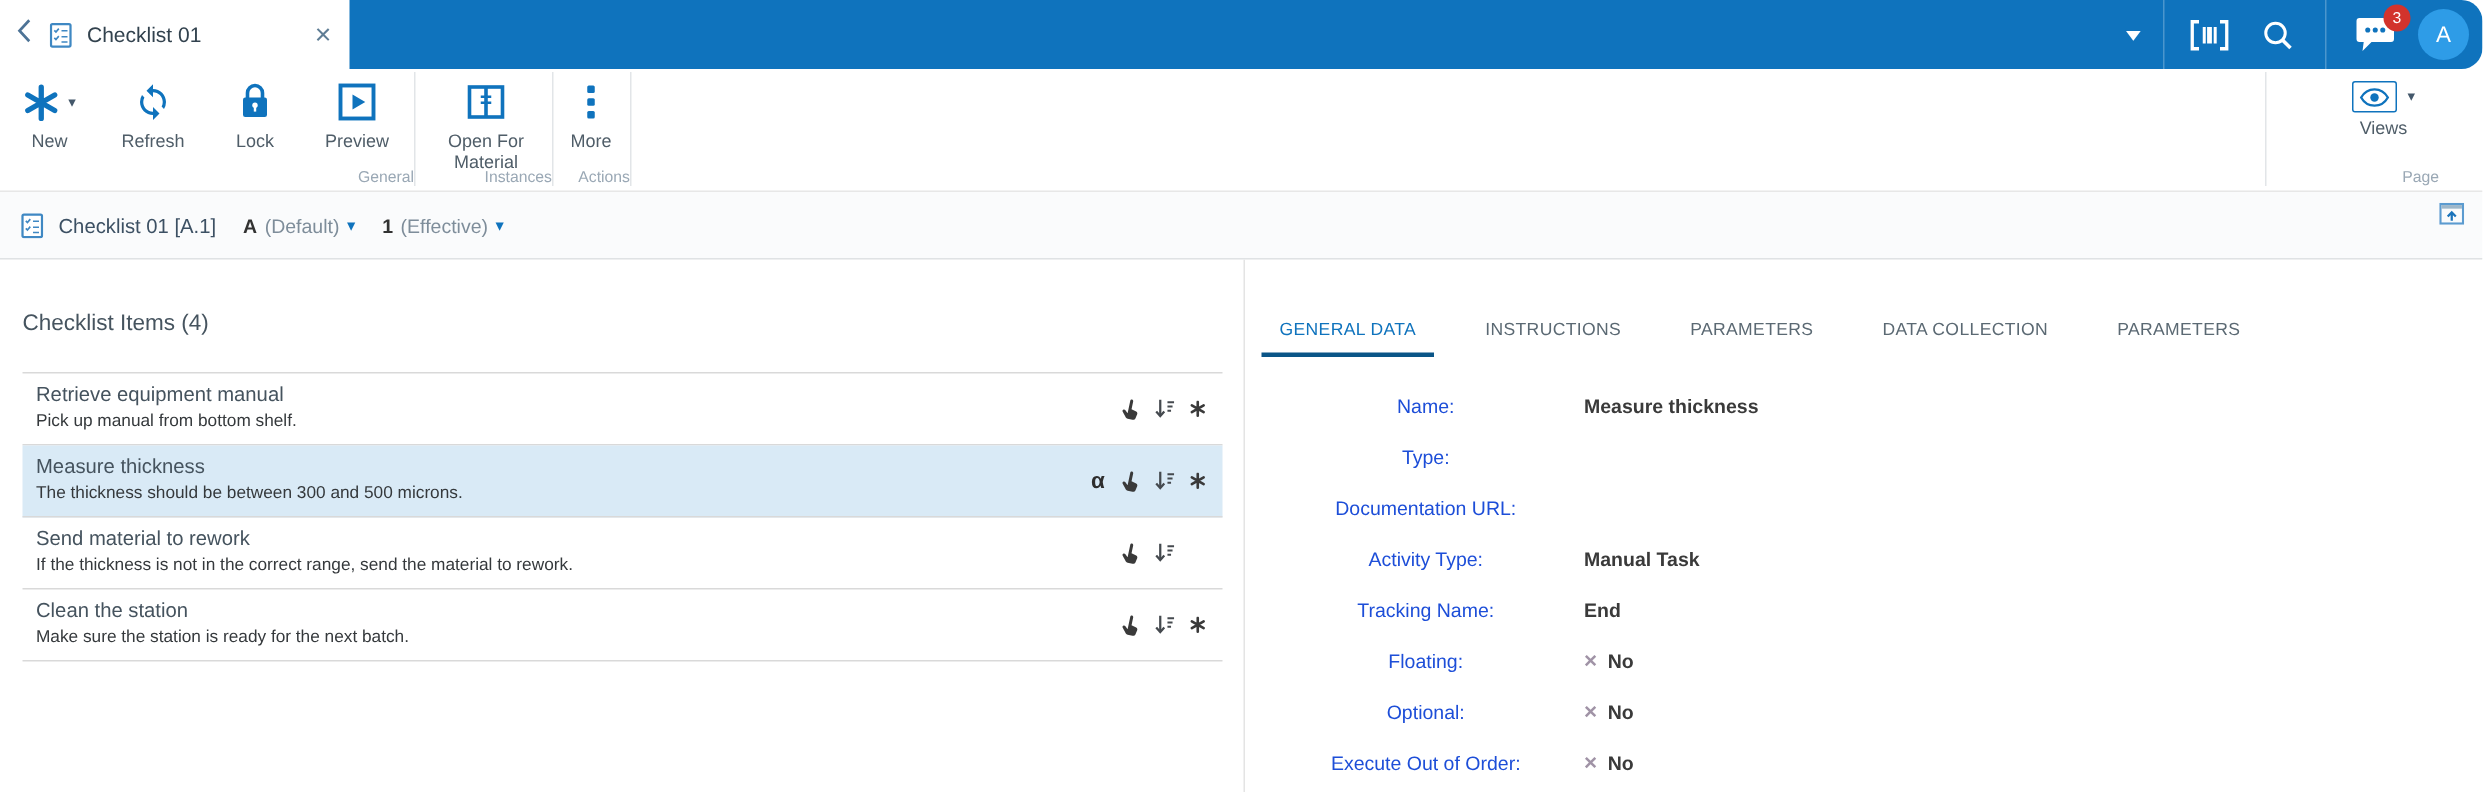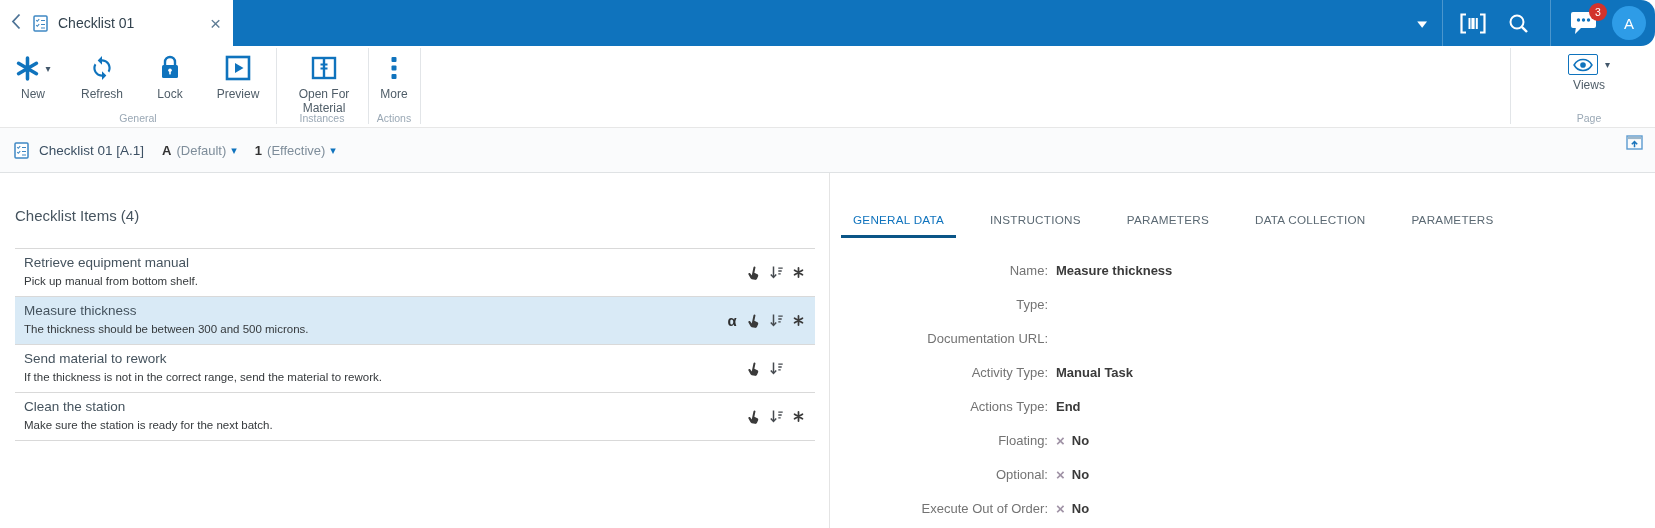--- a/index.html
+++ b/index.html
@@ -30,21 +30,21 @@
   .avatar { width:34px; height:34px; border-radius:50%; background:#2e9ce7; color:#fff;
     display:flex; align-items:center; justify-content:center; font-size:15px; cursor:pointer; }
 
   
   .ribbon { position:relative; height:81px; background:#fff; }
   .rbtn { position:absolute; top:6px; display:flex; flex-direction:column; align-items:center; cursor:pointer; }
   .ricon { height:32px; display:flex; align-items:center; justify-content:center; }
   .rlabel { font-size:12px; color:#4f5d68; text-align:center; line-height:1.18; margin-top:3px; }
   .new-caret { color:#44586b; font-size:10px; margin-left:5px; }
   .gsep { position:absolute; top:2px; height:76px; width:1px; background:#e2e5e8; }
-  .glabel { position:absolute; bottom:3px; font-size:10.5px; color:#9aa8b5; text-align:center; }
+  .glabel { position:absolute; bottom:3px; font-size:10.5px; color:#9aa8b5; text-align:right; }
   .views-btn { position:absolute; left:1552px; top:8px; width:74px; display:flex; flex-direction:column; align-items:center; cursor:pointer; }
   .views-row { display:flex; align-items:center; gap:7px; }
   .eyebox { border:1.6px solid #0f73bd; border-radius:2px; padding:3px 4px 2px; display:inline-flex; }
   .views-caret { color:#44586b; font-size:10px; }
 
   
   .locbar { position:relative; height:46px; background:#fafbfc; border-top:1px solid #e7e7e7;
     border-bottom:1px solid #dfe2e4; display:flex; align-items:center; padding:0 14px; }
   .loc-title { font-size:13.5px; color:#3c5063; margin-left:10px; }
   .loc-group { margin-left:18px; font-size:13px; color:#7e8d9a; display:flex; align-items:center; gap:5px; cursor:pointer; }
@@ -64,21 +64,21 @@
   .row-icons { position:absolute; right:6px; top:0; height:100%; display:flex; align-items:center; }
   .icell { width:22px; display:flex; align-items:center; justify-content:center; }
   .alpha-glyph { font-size:15px; font-weight:bold; color:#2e2e2e; }
 
   .right-panel { flex:1; border-left:1px solid #e4e4e4; padding:40px 0 0 23px; }
   .tabs { display:flex; column-gap:22px; margin-left:-12px; }
   .tabitem { font-size:11.7px; letter-spacing:.25px; color:#5b6973; padding:0 12px 9px; border-bottom:3px solid transparent; cursor:pointer; white-space:nowrap; }
   .tabitem.active { color:#0f73bd; border-bottom-color:#0a5587; }
   .fields { margin-top:15px; }
   .frow { display:flex; align-items:center; height:34px; }
-  .flabel { width:195px; text-align:right; font-size:13px; color:#737373; }
+  .flabel { width:195px; text-align:center; font-size:13px; color:#1d4ed8; }
   .fvalue { margin-left:8px; font-size:13px; color:#3a3a3a; font-weight:bold; display:flex; align-items:center; gap:7px; }
   .xmark { color:#a093a6; font-weight:bold; font-size:15px; line-height:1; }
 </style>
 </head>
 <body>
 
 <div class="topbar">
   <div class="tab">
     <span class="back-btn">
       <span><svg width="10" height="17" viewBox="0 0 10 17">
@@ -410,21 +410,21 @@
             <span></span>
           </div>
       </div>
       <div class="frow">
         <div class="flabel">Activity Type:</div>
         <div class="fvalue">
             <span>Manual Task</span>
           </div>
       </div>
       <div class="frow">
-        <div class="flabel">Actions Type:</div>
+        <div class="flabel">Tracking Name:</div>
         <div class="fvalue">
             <span>End</span>
           </div>
       </div>
       <div class="frow">
         <div class="flabel">Floating:</div>
         <div class="fvalue">
           <span class="xmark">×</span>
           <span>No</span>
         </div>

